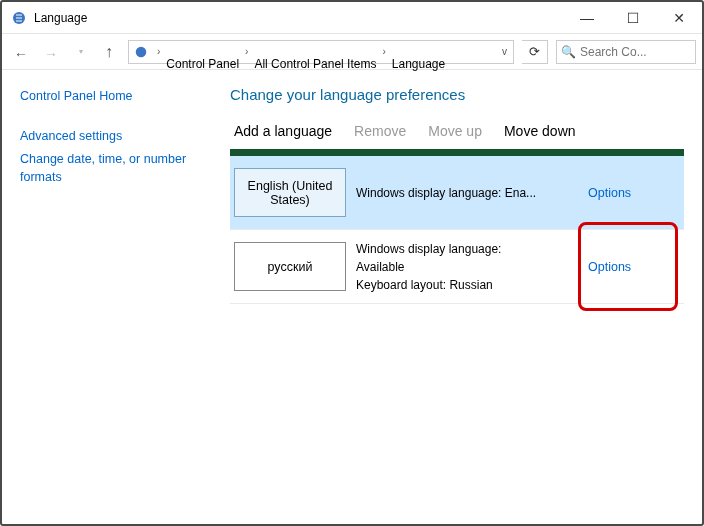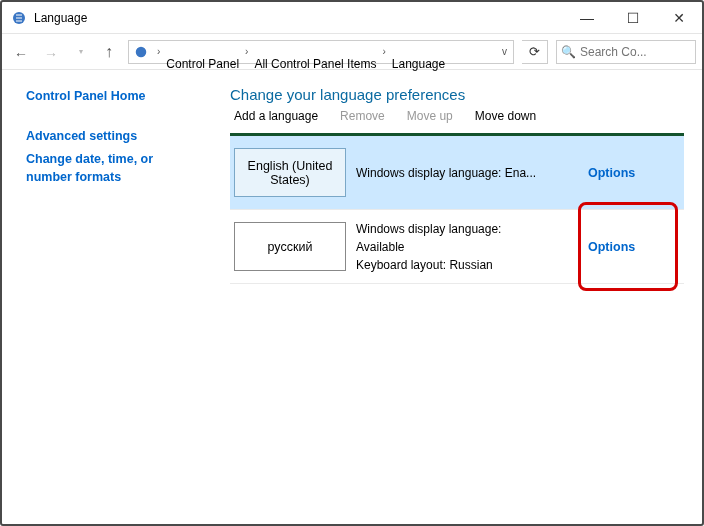--- a/index.html
+++ b/index.html
@@ -24,39 +24,39 @@
 .addr .drop { margin-left: auto; font-size: 10px; color:#555; padding: 0 6px;}
 .refresh { width: 26px; height: 24px; border: 1px solid #ccc; border-left: none; display: flex; align-items: center; justify-content: center; font-size: 13px; color:#333; }
 .search { width: 140px; height: 24px; border: 1px solid #ccc; display: flex; align-items: center; padding-left: 4px; margin-left: 4px; }
 .search .search-icon { font-size: 12px; color: #777; margin-right: 4px; }
 .search input { border: none; outline: none; font-size: 12px; color: #ec4899; width: 100px; }
 
 
 .body { display: flex; height: calc(526px - 32px - 36px - 4px); }
 
 
-.sidebar { width: 220px; padding: 18px 24px; font-weight: bold; }
+.sidebar { width: 220px; padding: 18px 18px; }
 .sidebar a { display: block; color: #0066cc; font-size: 12.5px; text-decoration: none; margin-bottom: 6px; line-height: 1.4; }
 .sidebar .sidebar-home { margin-bottom: 22px; }
 
 
 .main { flex: 1; padding: 16px 18px 0 8px; }
-.main h2 { color: #0a6aa1; font-size: 15px; font-weight: 400; }
+.main h2 { color: #0a6aa1; font-size: 15px; font-weight: 400; margin-bottom: 14px; }
 .main .desc { font-size: 12px; color: #000; line-height: 1.4; margin-bottom: 18px; }
 
-.toolbar { display: flex; gap: 22px; font-size: 12px; padding: 6px 4px 10px; border-bottom: 3px solid #14532d; }
+.toolbar { display: flex; gap: 22px; font-size: 14px; padding: 6px 4px 10px; border-bottom: 7px solid #14532d; }
 .toolbar .tb { color: #000; }
 .toolbar .tb.disabled { color: #999; }
 
 .lang-row { display: flex; align-items: stretch; border-bottom: 1px solid #eaeaea; min-height: 74px; }
 .lang-row.selected { background: #cce8ff; }
 .lang-box { width: 112px; margin: 12px 10px 12px 4px; border: 1px solid #888; display: flex; align-items: center; justify-content: center; text-align: center; font-size: 12.5px; padding: 8px; background: #fff; }
 .lang-row.selected .lang-box { background: #e8f3fb; border-color: #7aa7c7; }
 .lang-info { flex: 1; display: flex; align-items: center; font-size: 12px; color: #000; line-height: 1.5; padding-right: 8px; }
-.lang-opts { width: 96px; display: flex; align-items: center; justify-content: flex-start; font-weight: bold; }
+.lang-opts { width: 96px; display: flex; align-items: center; justify-content: flex-start; }
 .lang-opts a { color: #0066cc; font-size: 12.5px; text-decoration: none; }
 
 .highlight-ring { position: relative; }
 .highlight-ring::after { content: ""; position: absolute; top: -8px; bottom: -8px; left: -10px; right: 6px; border: 3px solid #d40000; border-radius: 8px; pointer-events: none; }
 </style>
 </head>
 <body>
 
 <div class="titlebar">
   <span class="app-icon">

